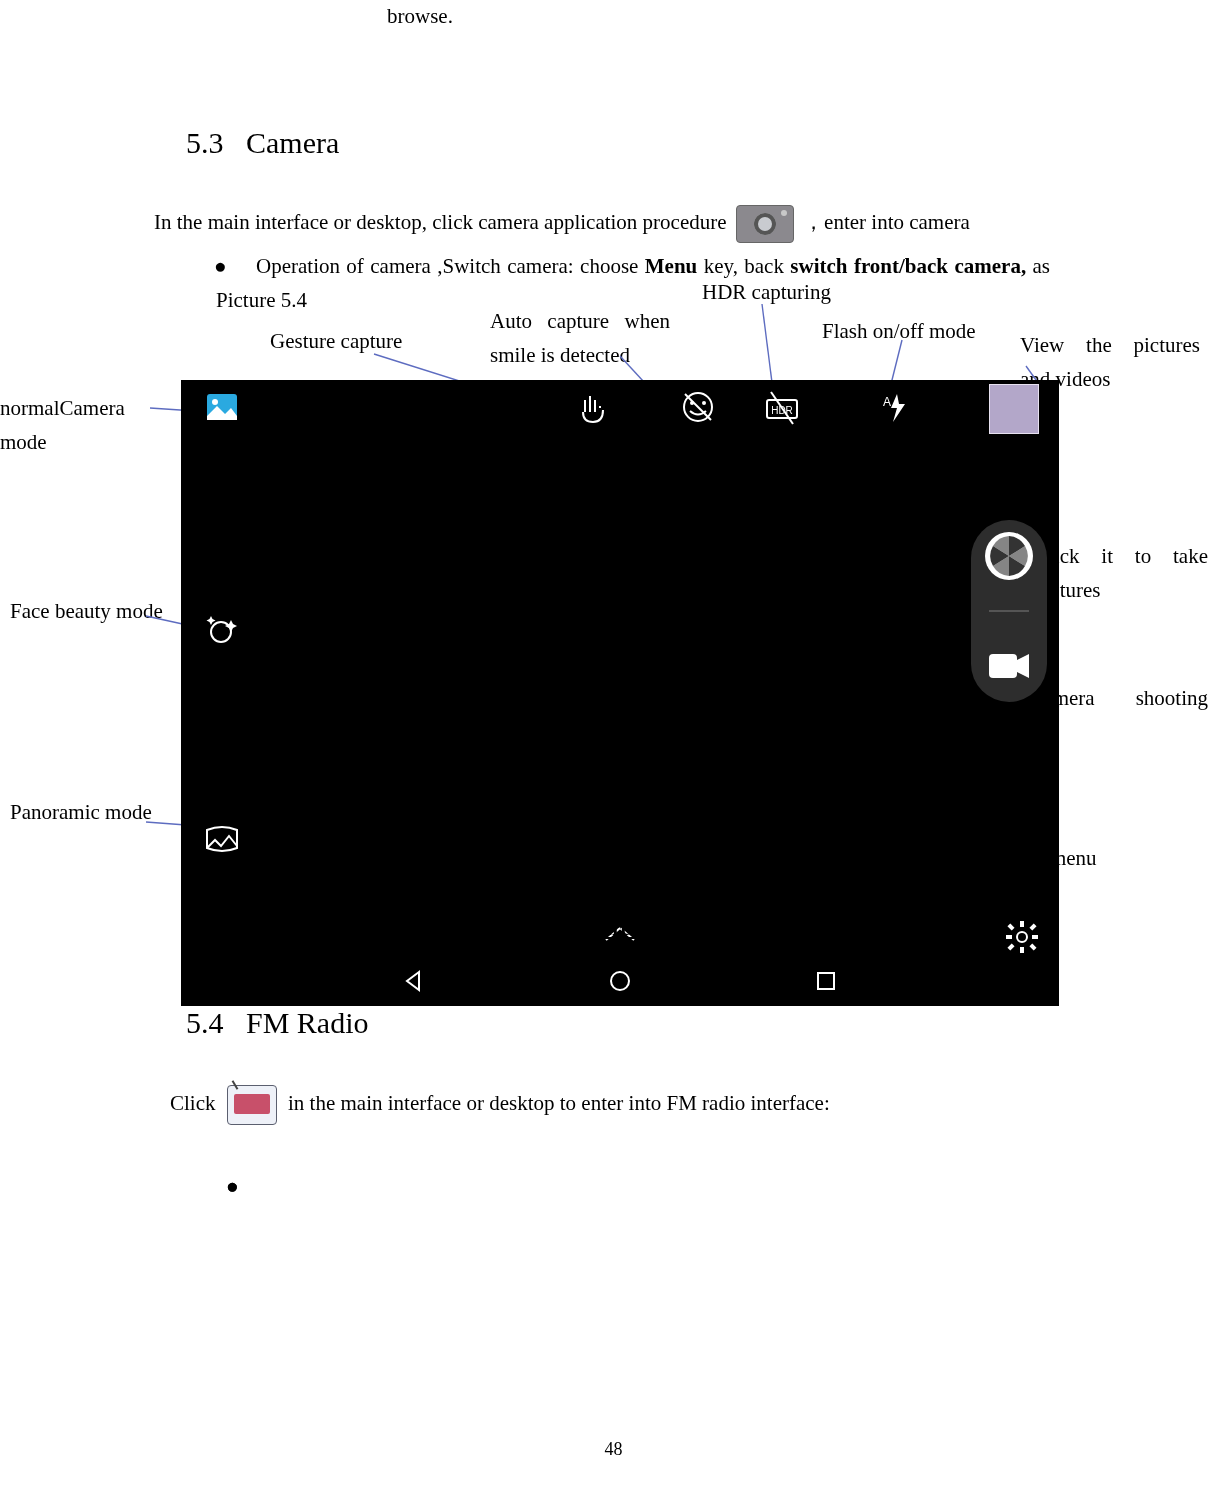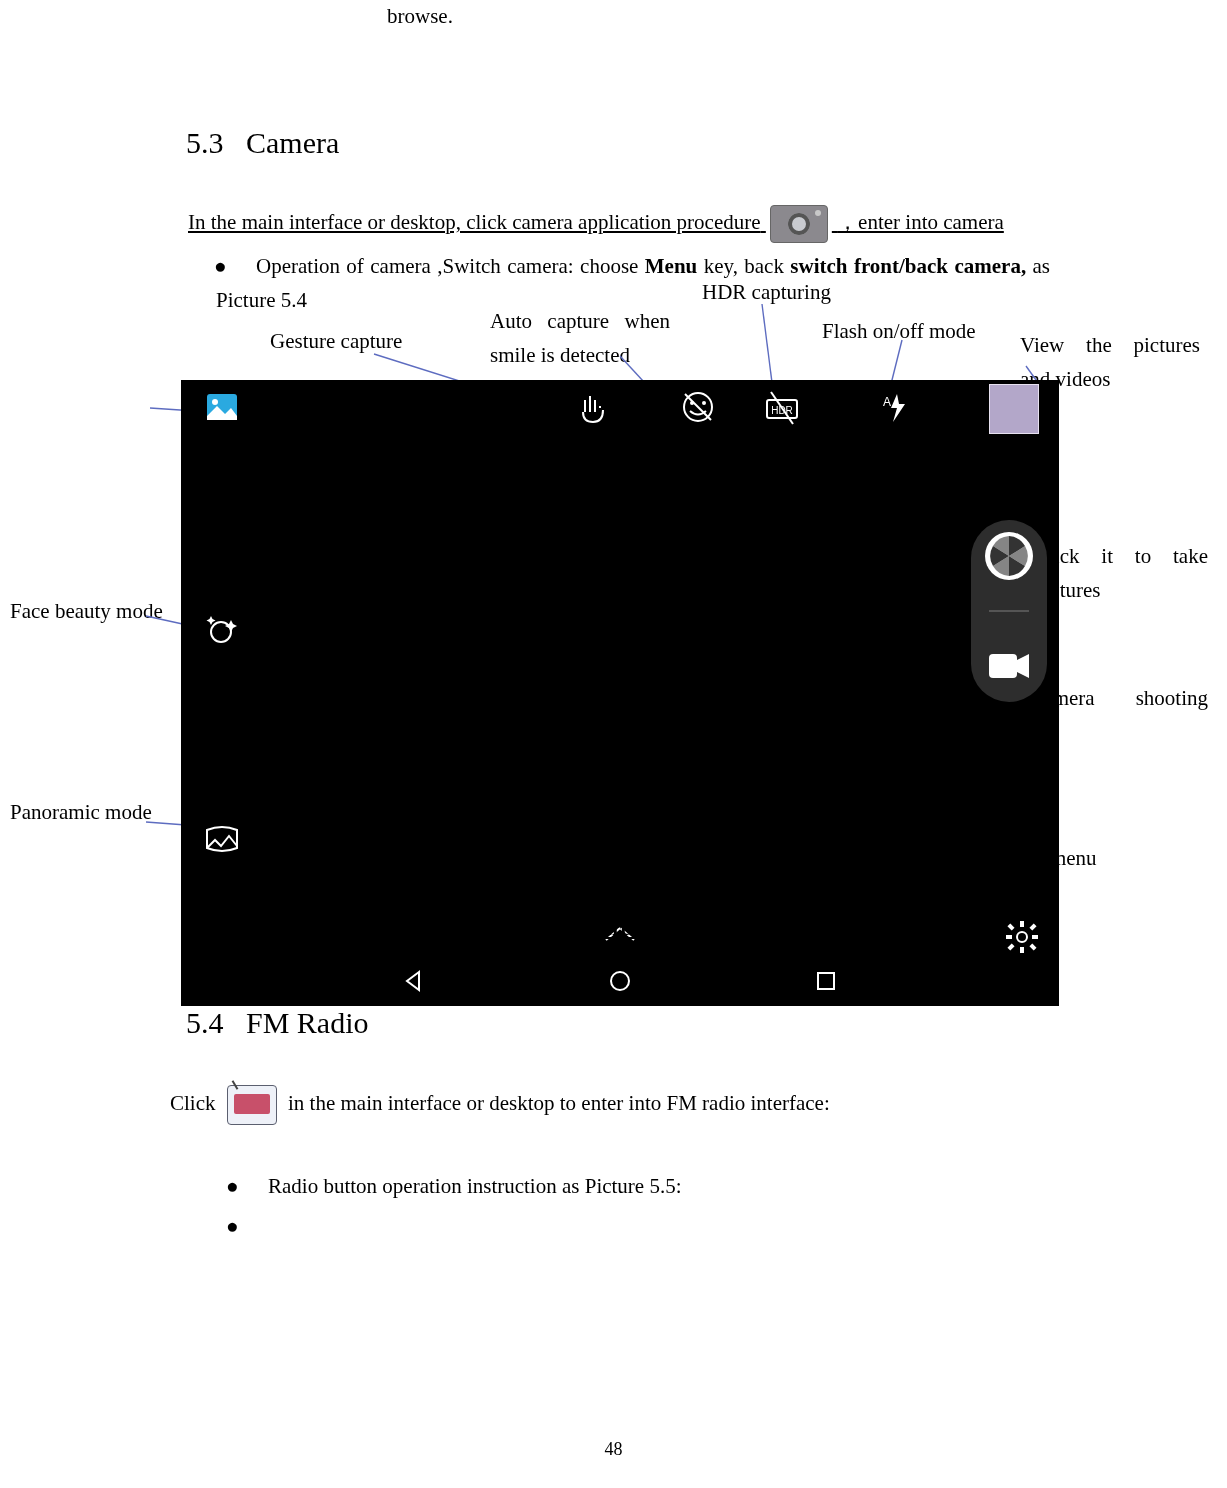--- a/index.html
+++ b/index.html
@@ -156,37 +156,38 @@
 
 <div class="page">
 
   <div class="abs" style="left:387px; top:4px;">browse.</div>
 
   <h2 class="abs" style="left:170px; top:110px;">
     <span>5.3</span>&nbsp;&nbsp;
     <span>Camera</span>
   </h2>
 
-  <div class="abs" style="left:188px; top:205px; width:880px;text-decoration:underline;">
+  <div class="abs" style="left:154px; top:205px; width:880px;">
     <span>In the main interface or desktop, click camera application procedure</span>
     <span class="camera-app-icon"></span>
     <span>，enter into camera</span>
   </div>
 
   <div class="abs justify" style="left:216px; top:250px; width:834px; line-height:1.6;">
     <span style="position:absolute; left:-2px;">●</span>
     <span style="margin-left:40px;">
       <span>Operation of camera ,Switch camera: choose</span>
       <b>Menu</b>
       <span>key, back</span>
       <b>switch front/back camera,</b>
       <span>as Picture 5.4</span>
     </span>
   </div>
 
+  <div class="abs" style="left:0px; top:392px; width:170px; line-height:1.6;">normalCamera mode</div>
   <div class="abs justify" style="left:10px; top:595px; width:160px; line-height:1.6;">Face beauty mode</div>
   <div class="abs" style="left:10px; top:796px; width:160px; line-height:1.6;">Panoramic mode</div>
 
   <div class="abs" style="left:270px; top:329px;">Gesture capture</div>
   <div class="abs justify" style="left:490px; top:305px; width:180px; line-height:1.6;">Auto capture when smile is detected</div>
   <div class="abs" style="left:702px; top:280px;">HDR capturing</div>
   <div class="abs" style="left:822px; top:319px;">Flash on/off mode</div>
   <div class="abs justify" style="left:1020px; top:329px; width:180px; line-height:1.6;">View the pictures and videos</div>
   <div class="abs justify" style="left:1034px; top:540px; width:174px; line-height:1.6;">Click it to take pictures</div>
   <div class="abs justify" style="left:1034px; top:682px; width:174px; line-height:1.55; height:40px; overflow:hidden;">camera shooting mode</div>
@@ -342,21 +343,20 @@
 
   <div class="abs" style="left:170px; top:1085px; width:880px;">
     <span>Click</span>
     <span class="radio-icon"></span>
     <span>in the main interface or desktop to enter into FM radio interface:</span>
   </div>
 
   <div class="abs" style="left:228px; top:1167px; width:820px; line-height:1.9;">
     <div style="position:relative;">
       <span style="position:absolute; left:-2px;">●</span>
-      <span style="margin-left:40px;">Radio button operation instruction as Picture 5.5:</span>
     </div>
     <div style="position:relative;">
       <span style="position:absolute; left:-2px;">●</span>
     </div>
   </div>
 
   <div class="page-num">48</div>
 </div>
 
 </body></html>

